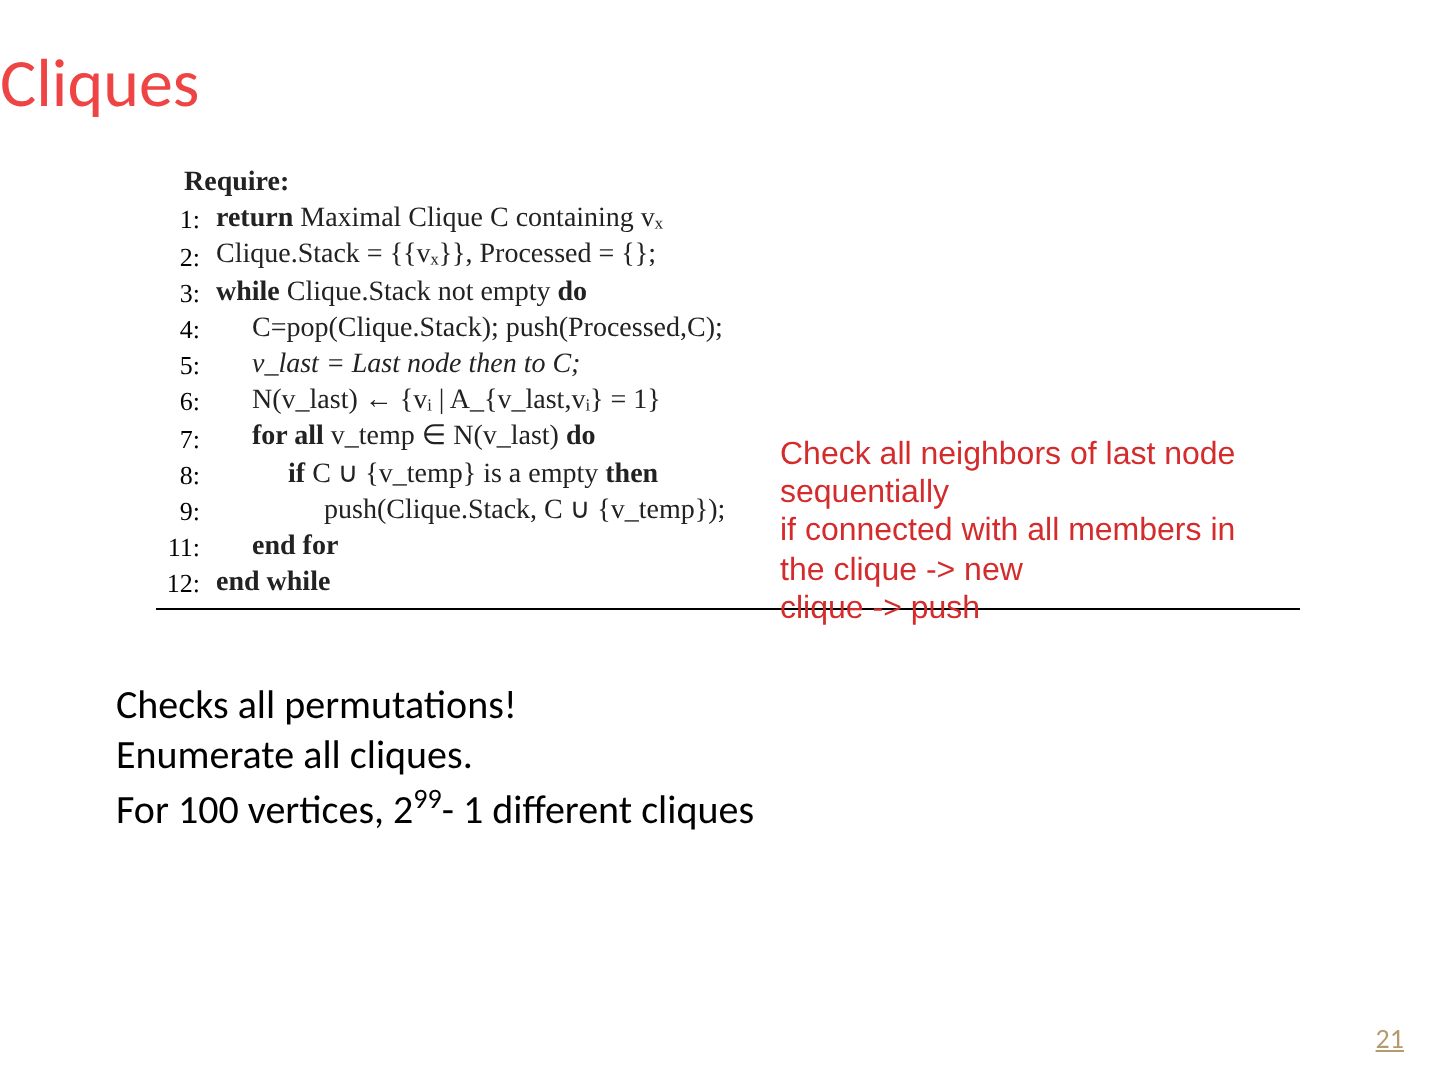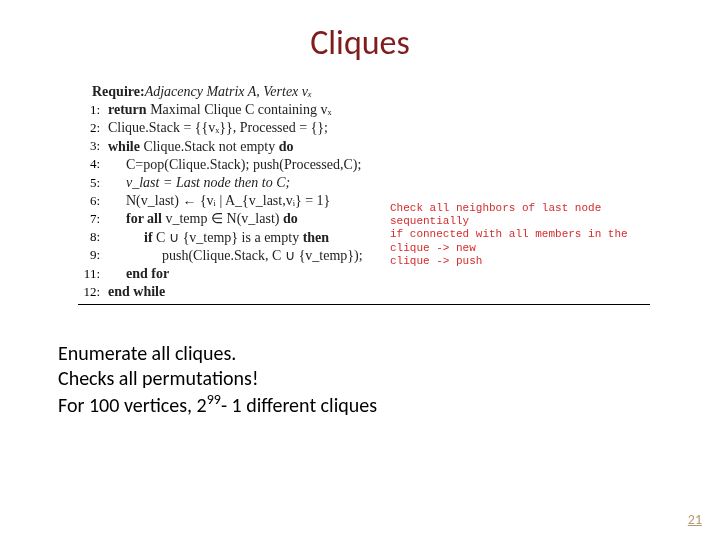--- a/index.html
+++ b/index.html
@@ -5,23 +5,23 @@
   * { margin: 0; padding: 0; box-sizing: border-box; }
   body {
     width: 720px;
     height: 540px;
     background: #ffffff;
     font-family: Calibri, Arial, sans-serif;
     position: relative;
     overflow: hidden;
   }
   .title {
-    text-align: center;
+    text-align: left;
     font-size: 34px;
-    color: #7f1d1d;
+    color: #ef4444;
     margin-top: 22px;
     font-weight: 400;
   }
   .algo-box {
     margin: 18px 70px 0 78px;
     font-family: Georgia, 'Times New Roman', serif;
     font-size: 14px;
     color: #222;
   }
   .algo-title {
@@ -29,21 +29,21 @@
     border-bottom: 1px solid #000;
     padding: 3px 2px;
     font-size: 14px;
   }
   .algo-body {
     padding: 2px 0 0 0;
     position: relative;
   }
   .algo-line {
     display: flex;
-    align-items: center;
+    align-items: flex-end;
     padding: 0;
     line-height: 1.3;
   }
   .lnum {
     width: 30px;
     text-align: right;
     padding-right: 8px;
     font-size: 13px;
     color: #000;
   }
@@ -58,24 +58,24 @@
     padding-left: 14px;
     border-bottom: 0;
   }
   .bot-rule {
     border-top: 1px solid #000;
     margin-top: 3px;
   }
   .annotation {
     position: absolute;
     left: 390px;
-    top: 202px;
-    font-size: 11px;
+    top: 218px;
+    font-size: 16px;
     color: #d42c2c;
-    font-family: Liberation Mono, monospace;
+    font-family: Liberation Sans, sans-serif;
     line-height: 1.2;
     width: 250px;
   }
   .summary {
     margin: 36px 0 0 58px;
     font-size: 20px;
     color: #000;
     font-family: Calibri, Arial, sans-serif;
     line-height: 1.25;
   }
@@ -94,21 +94,20 @@
 </style>
 </head>
 <body>
 
 <div class="title">Cliques</div>
 
 <div class="algo-box">
   <div class="algo-body">
     <div class="algo-line req-line">
       <span class="bold">Require:</span>
-      <span class="ital"> Adjacency Matrix A, Vertex vₓ</span>
     </div>
     <div id="lines-container">
         <div class="algo-line">
           <div class="lnum">1:</div>
           <div class="lcode ind0"><span class="bold">return</span><span>  Maximal Clique C containing vₓ</span></div>
         </div>
         <div class="algo-line">
           <div class="lnum">2:</div>
           <div class="lcode ind0"><span>Clique.Stack = {{vₓ}}, Processed = {};</span></div>
         </div>
@@ -153,20 +152,20 @@
   <div class="bot-rule"></div>
 </div>
 
 <div class="annotation">
   <div>Check all neighbors of last node sequentially</div>
   <div>  if connected with all members in the clique -&gt; new</div>
   <div>clique -&gt; push</div>
 </div>
 
 <div class="summary">
+  <div>Checks all permutations!</div>
   <div>Enumerate all cliques.</div>
-  <div>Checks all permutations!</div>
   <div>
     <span>For 100 vertices, 2</span><span class="sup">99</span><span>- 1 different cliques</span>
   </div>
 </div>
 
 <div class="pagenum">21</div>
 
 </body></html>

